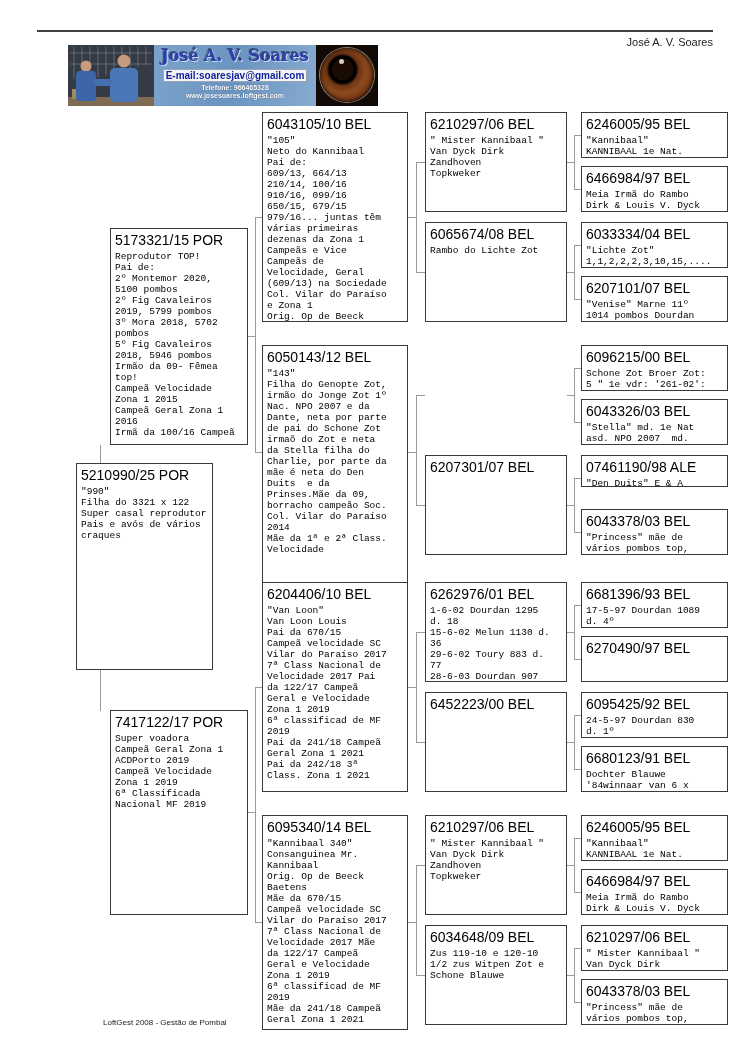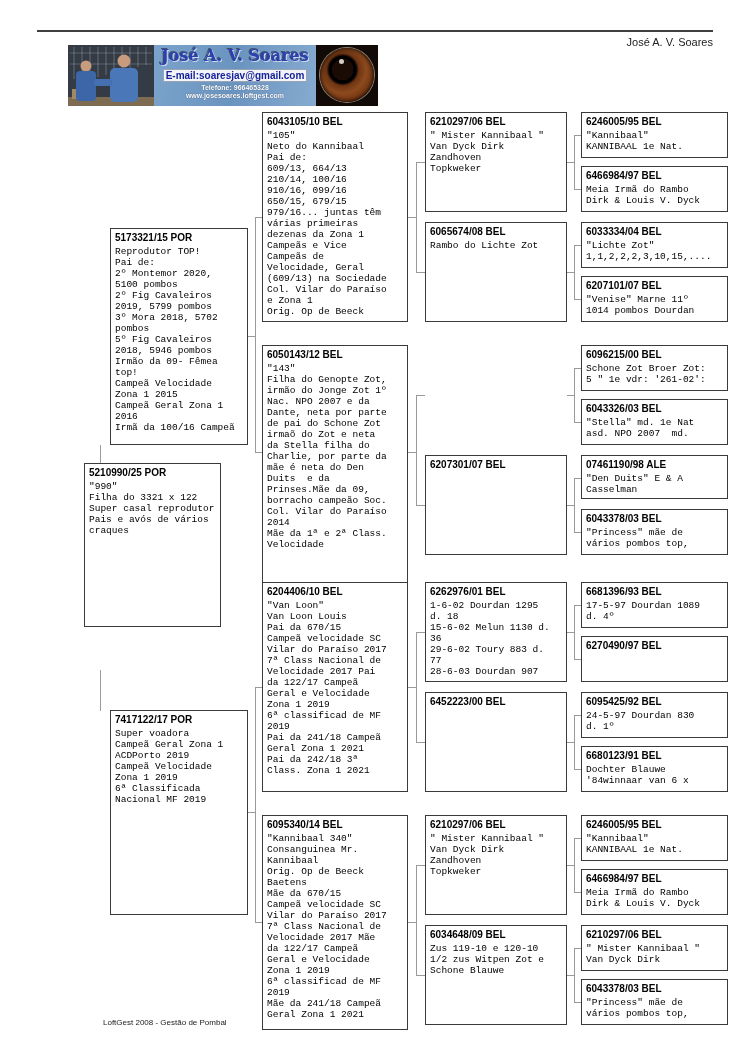--- a/index.html
+++ b/index.html
@@ -27,21 +27,21 @@
   .iris{position:absolute;left:4px;top:3px;width:54px;height:54px;border-radius:50%;
         background:radial-gradient(circle at 42% 40%, #1a0c04 0 24%, #000 24% 30%,
                    #6e3413 36%, #8c4a1e 52%, #7a3a14 68%, #451e08 85%, #23100a 100%);
         box-shadow:0 0 0 1px #8a8174, inset 0 0 5px #000;}
   .iris::after{content:"";position:absolute;left:19px;top:11px;width:5px;height:5px;
         background:#e8e3da;border-radius:50%;opacity:.9;}
 
   
   .pbox{position:absolute;box-sizing:border-box;border:1px solid #3a3a3a;background:#fff;
         padding:3px 4px;overflow:hidden;}
-  .ring{font-family:"Liberation Sans",sans-serif;font-weight:bold;font-size:10px;
+  .ring{font-family:"Liberation Sans",sans-serif;font-weight:normal;font-size:14px;
         color:#000;margin-bottom:3px;white-space:nowrap;}
   .notes{font-family:"Liberation Mono","DejaVu Sans Mono",monospace;font-size:9.5px;
         line-height:11px;white-space:pre-wrap;color:#000;}
 
   .cline{position:absolute;background:#9a9a9a;}
 
   .footer{position:absolute;left:103px;top:1018px;font-size:8px;color:#222;}
 </style>
 </head>
 <body>
@@ -132,21 +132,21 @@
       <div class="cline" style="left: 567px; top: 865px; width: 8px; height: 1px;"></div>
       <div class="cline" style="left: 574px; top: 838px; width: 1px; height: 55px;"></div>
       <div class="cline" style="left: 574px; top: 838px; width: 7px; height: 1px;"></div>
       <div class="cline" style="left: 574px; top: 892px; width: 7px; height: 1px;"></div>
       <div class="cline" style="left: 567px; top: 975px; width: 8px; height: 1px;"></div>
       <div class="cline" style="left: 574px; top: 948px; width: 1px; height: 55px;"></div>
       <div class="cline" style="left: 574px; top: 948px; width: 7px; height: 1px;"></div>
       <div class="cline" style="left: 574px; top: 1002px; width: 7px; height: 1px;"></div>
     </div>
 
-  <div class="pbox" style="left:84px;top:463px;width:137px;height:164px">
+  <div class="pbox" style="left:76px;top:463px;width:137px;height:207px">
     <div class="ring">5210990/25 POR</div>
     <div class="notes">"990"
 Filha do 3321 x 122
 Super casal reprodutor
 Pais e avós de vários
 craques</div>
   </div>
 
   <div class="pbox" style="left:110px;top:228px;width:138px;height:217px">
     <div class="ring">5173321/15 POR</div>
@@ -324,21 +324,21 @@
   <div class="pbox" style="left:581px;top:345px;width:147px;height:46px">
     <div class="ring">6096215/00 BEL</div>
     <div class="notes">Schone Zot Broer Zot:
 5 " 1e vdr: '261-02':</div>
   </div>
   <div class="pbox" style="left:581px;top:399px;width:147px;height:46px">
     <div class="ring">6043326/03 BEL</div>
     <div class="notes">"Stella" md. 1e Nat
 asd. NPO 2007  md.</div>
   </div>
-  <div class="pbox" style="left:581px;top:455px;width:147px;height:44px">
+  <div class="pbox" style="left:581px;top:455px;width:147px;height:32px">
     <div class="ring">07461190/98 ALE</div>
     <div class="notes">"Den Duits" E &amp; A
 Casselman</div>
   </div>
   <div class="pbox" style="left:581px;top:509px;width:147px;height:46px">
     <div class="ring">6043378/03 BEL</div>
     <div class="notes">"Princess" mãe de
 vários pombos top,</div>
   </div>
   <div class="pbox" style="left:581px;top:582px;width:147px;height:46px">

